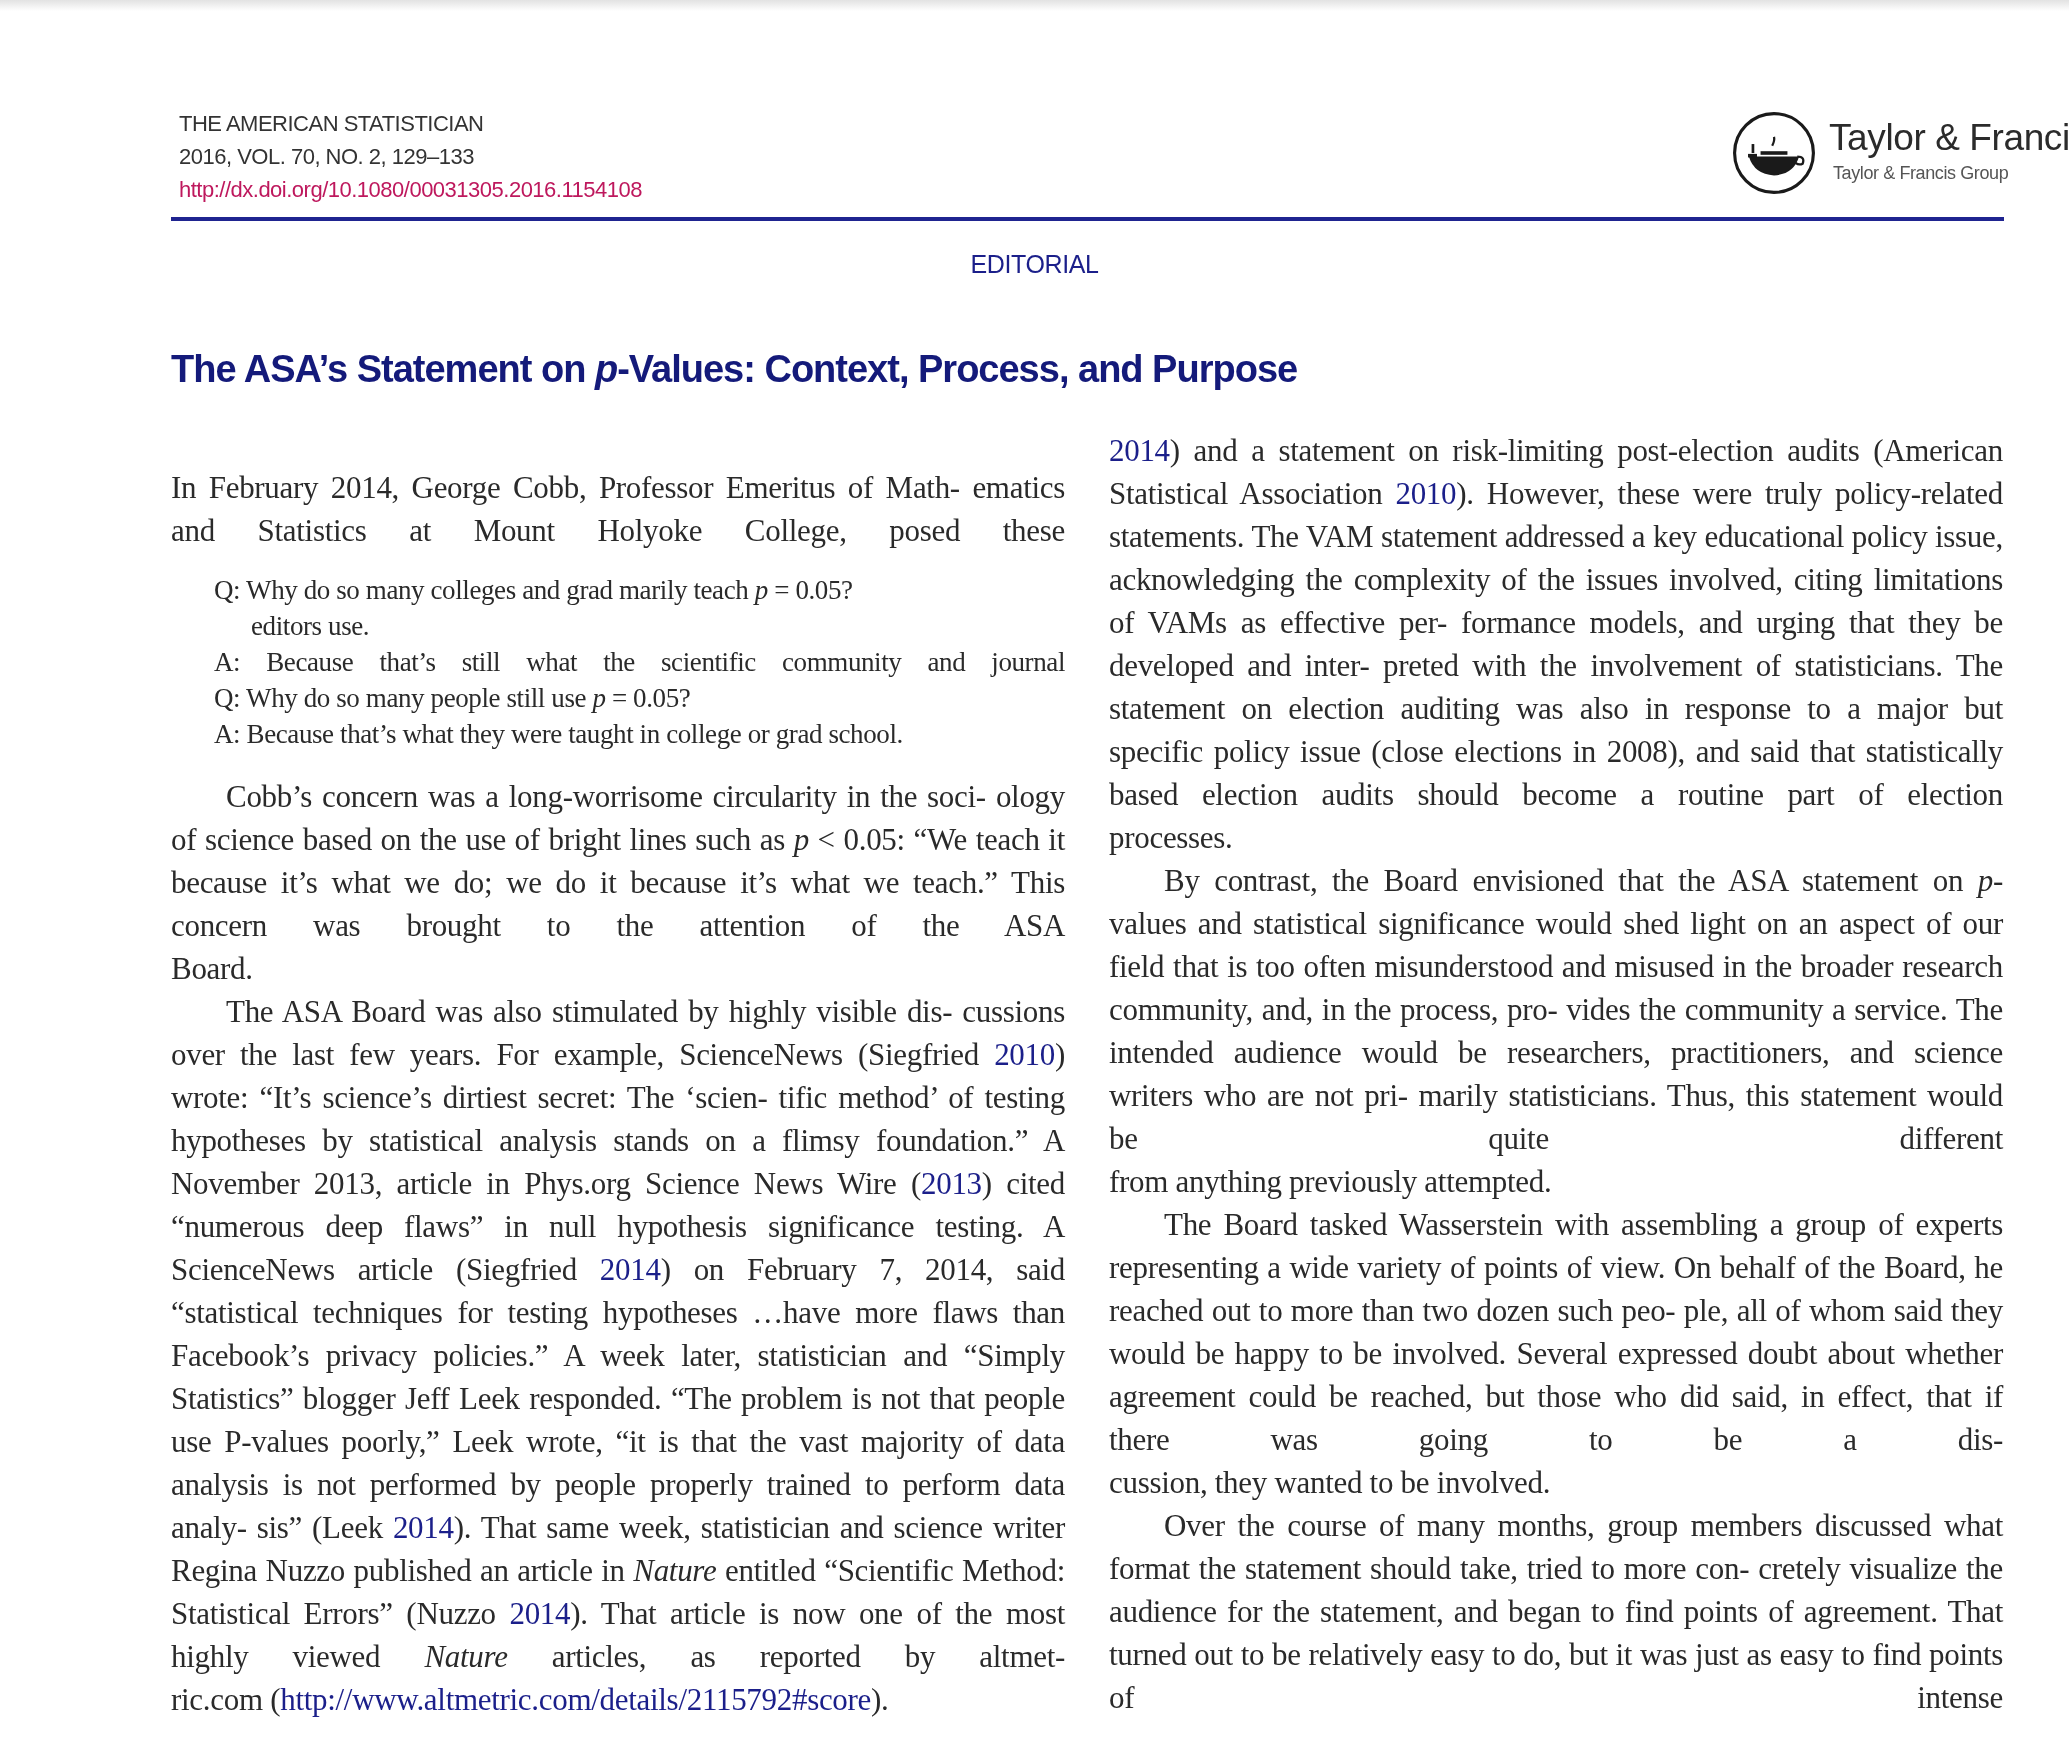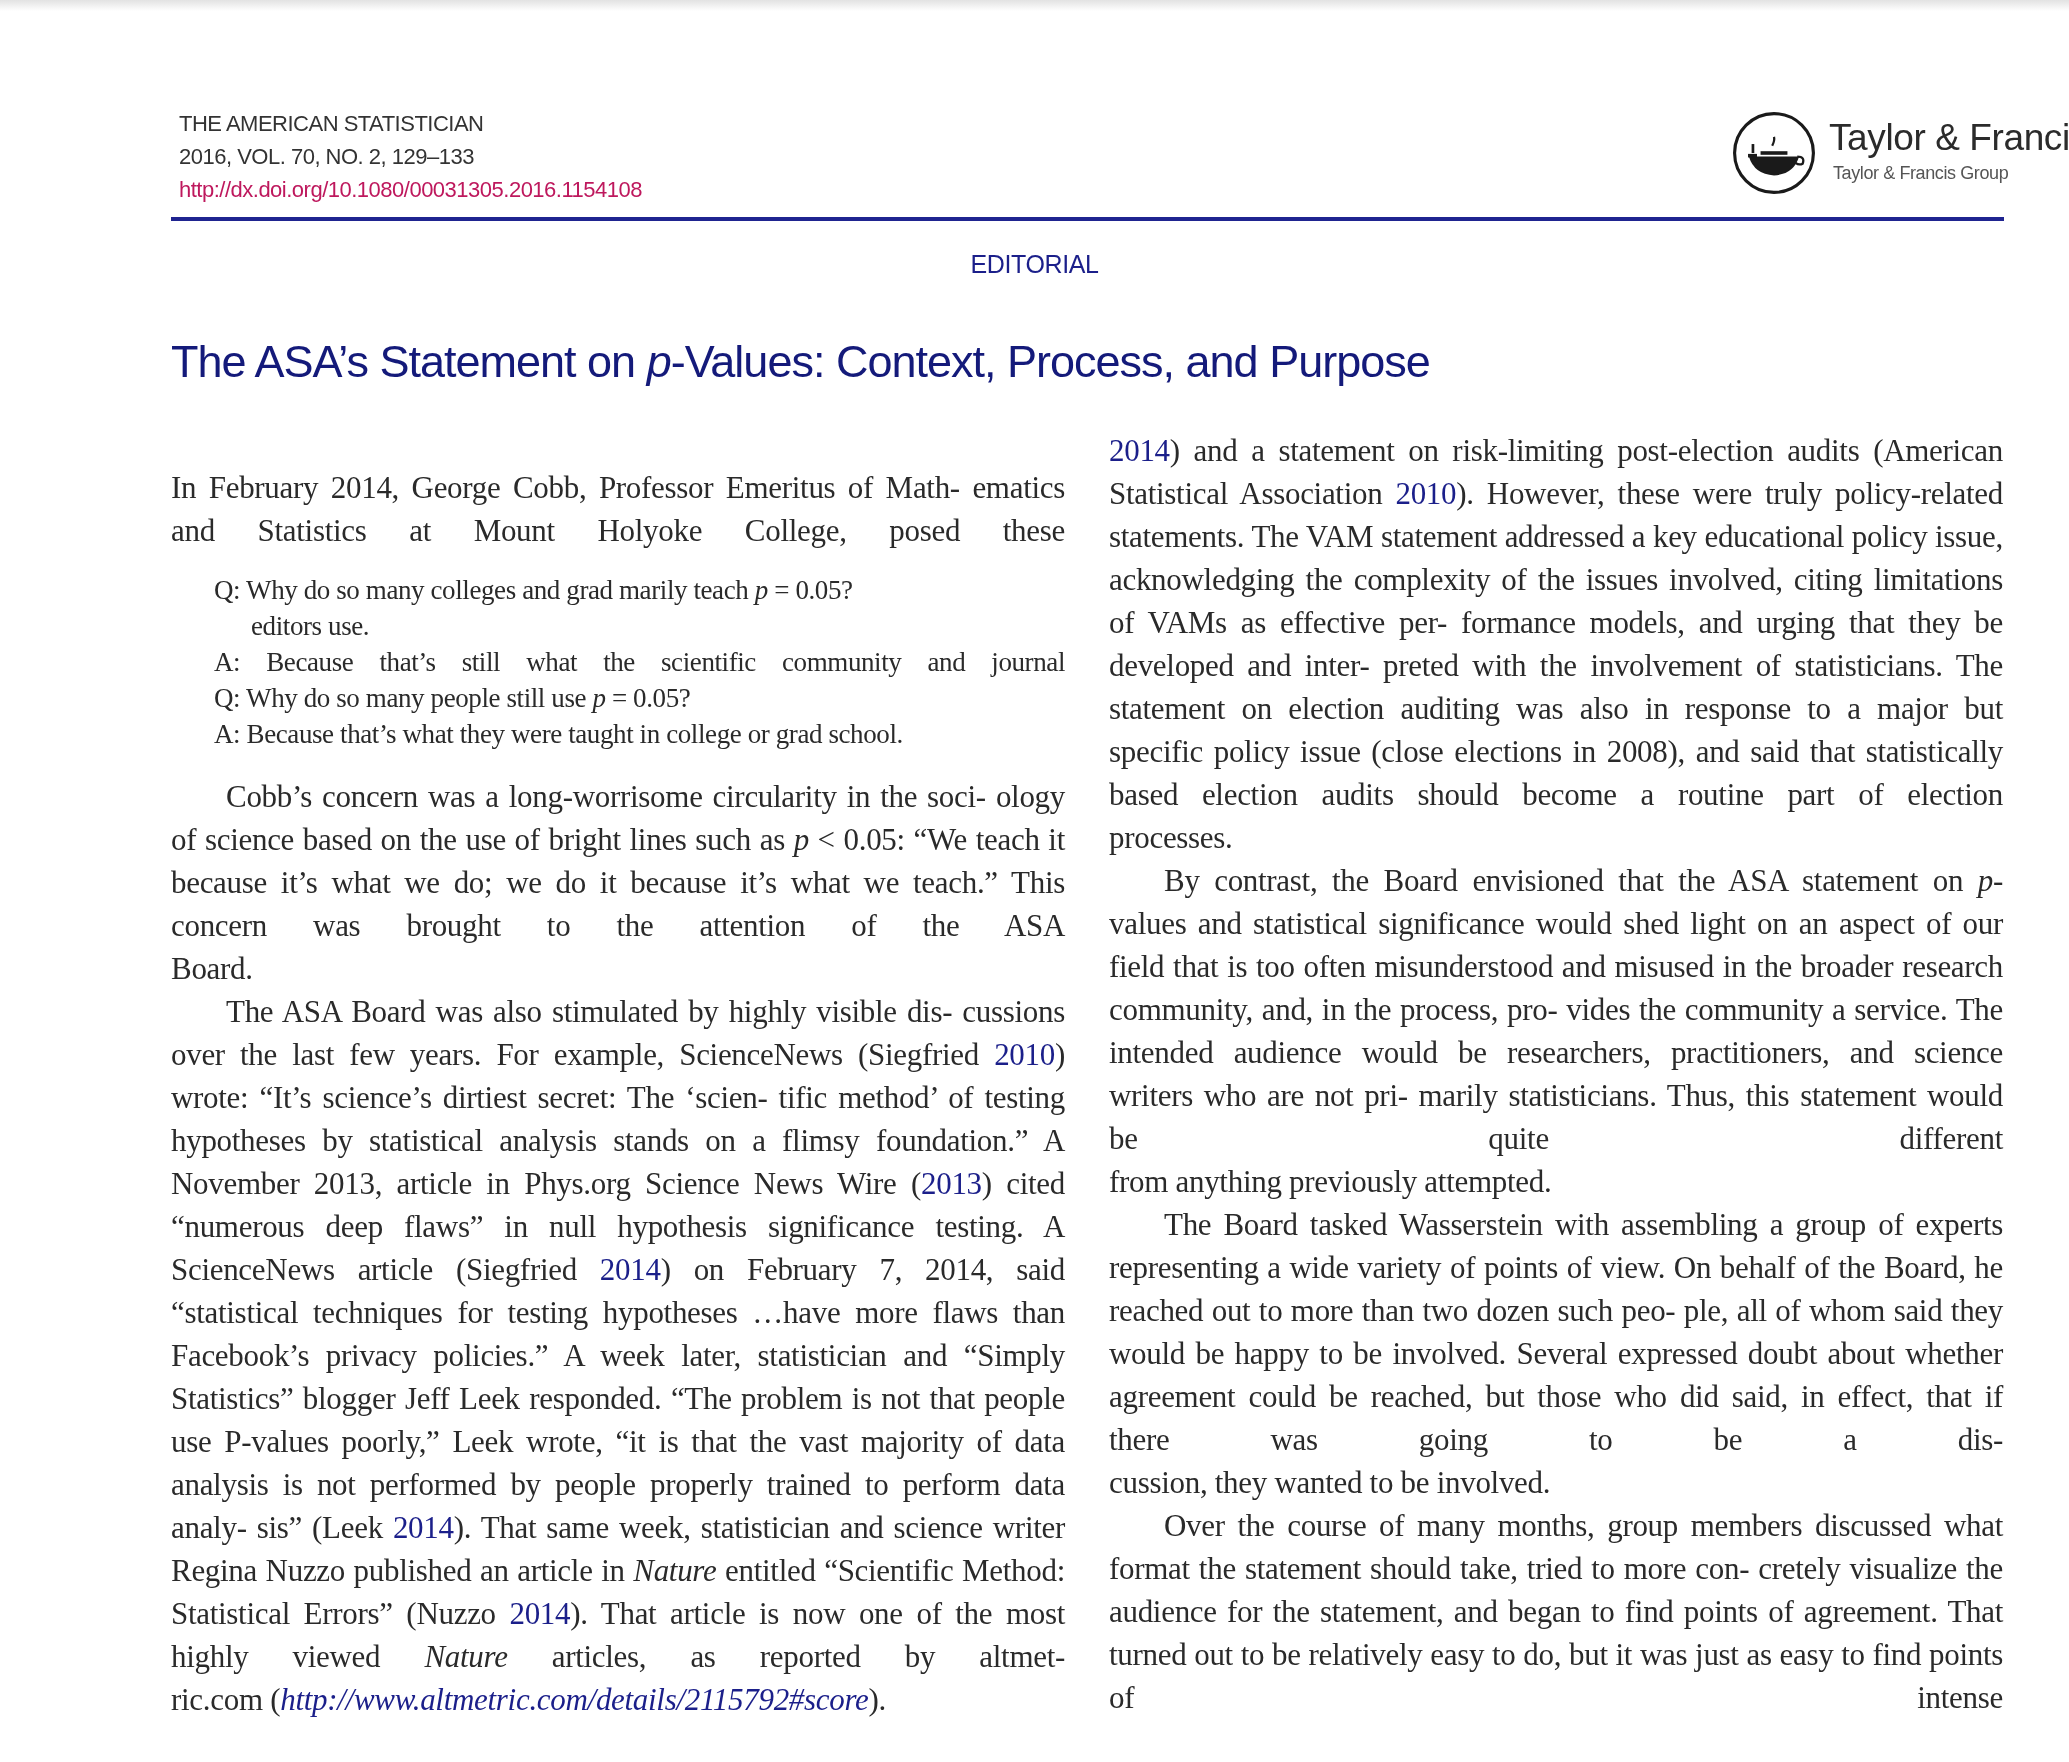--- a/index.html
+++ b/index.html
@@ -36,37 +36,37 @@
   .header-rule {
     position: absolute; left: 171px; top: 217px; width: 1833px; height: 3.6px;
     background: #1f2490;
   }
   .section-label {
     position: absolute; left: 0; width: 2069px; top: 250px; text-align: center;
     font-family: "Liberation Sans", "DejaVu Sans", sans-serif;
     font-size: 25px; color: #1b1f8a; letter-spacing: -0.4px;
   }
   .title {
-    position: absolute; left: 171px; top: 336px; white-space: nowrap;
+    position: absolute; left: 171px; top: 348px; white-space: nowrap;
     font-family: "Liberation Sans", "DejaVu Sans", sans-serif;
-    font-weight: normal; font-size: 45px; color: #141a7a; letter-spacing: -1px;
+    font-weight: bold; font-size: 38px; color: #141a7a; letter-spacing: -1px;
     margin: 0;
   }
   .title .ital { font-style: italic; }
   .col {
     position: absolute; top: 429px; width: 894px;
     font-size: 31px; line-height: 43px; letter-spacing: -0.3px;
   }
   .col.left { left: 171px; margin-top: 37px; }
   .col.right { left: 1109px; }
   .col p { margin: 0; text-align: justify; text-align-last: justify; }
   .col p.last { text-align-last: left; }
   .col p.indent { text-indent: 55px; }
   .ref { color: #1b1f8a; }
-  .url { color: #1b1f8a; font-style: italic; }
+  .url { color: #1b1f8a; }
   .it { font-style: italic; }
   .qa {
     margin: 19.6px 0 23px 43px;
     font-size: 27px; line-height: 36px; letter-spacing: -0.4px;
   }
   .qa .line { display: block; text-align: justify; text-align-last: left; }
   .qa .cont { padding-left: 37px; }
 </style>
 </head>
 <body>

